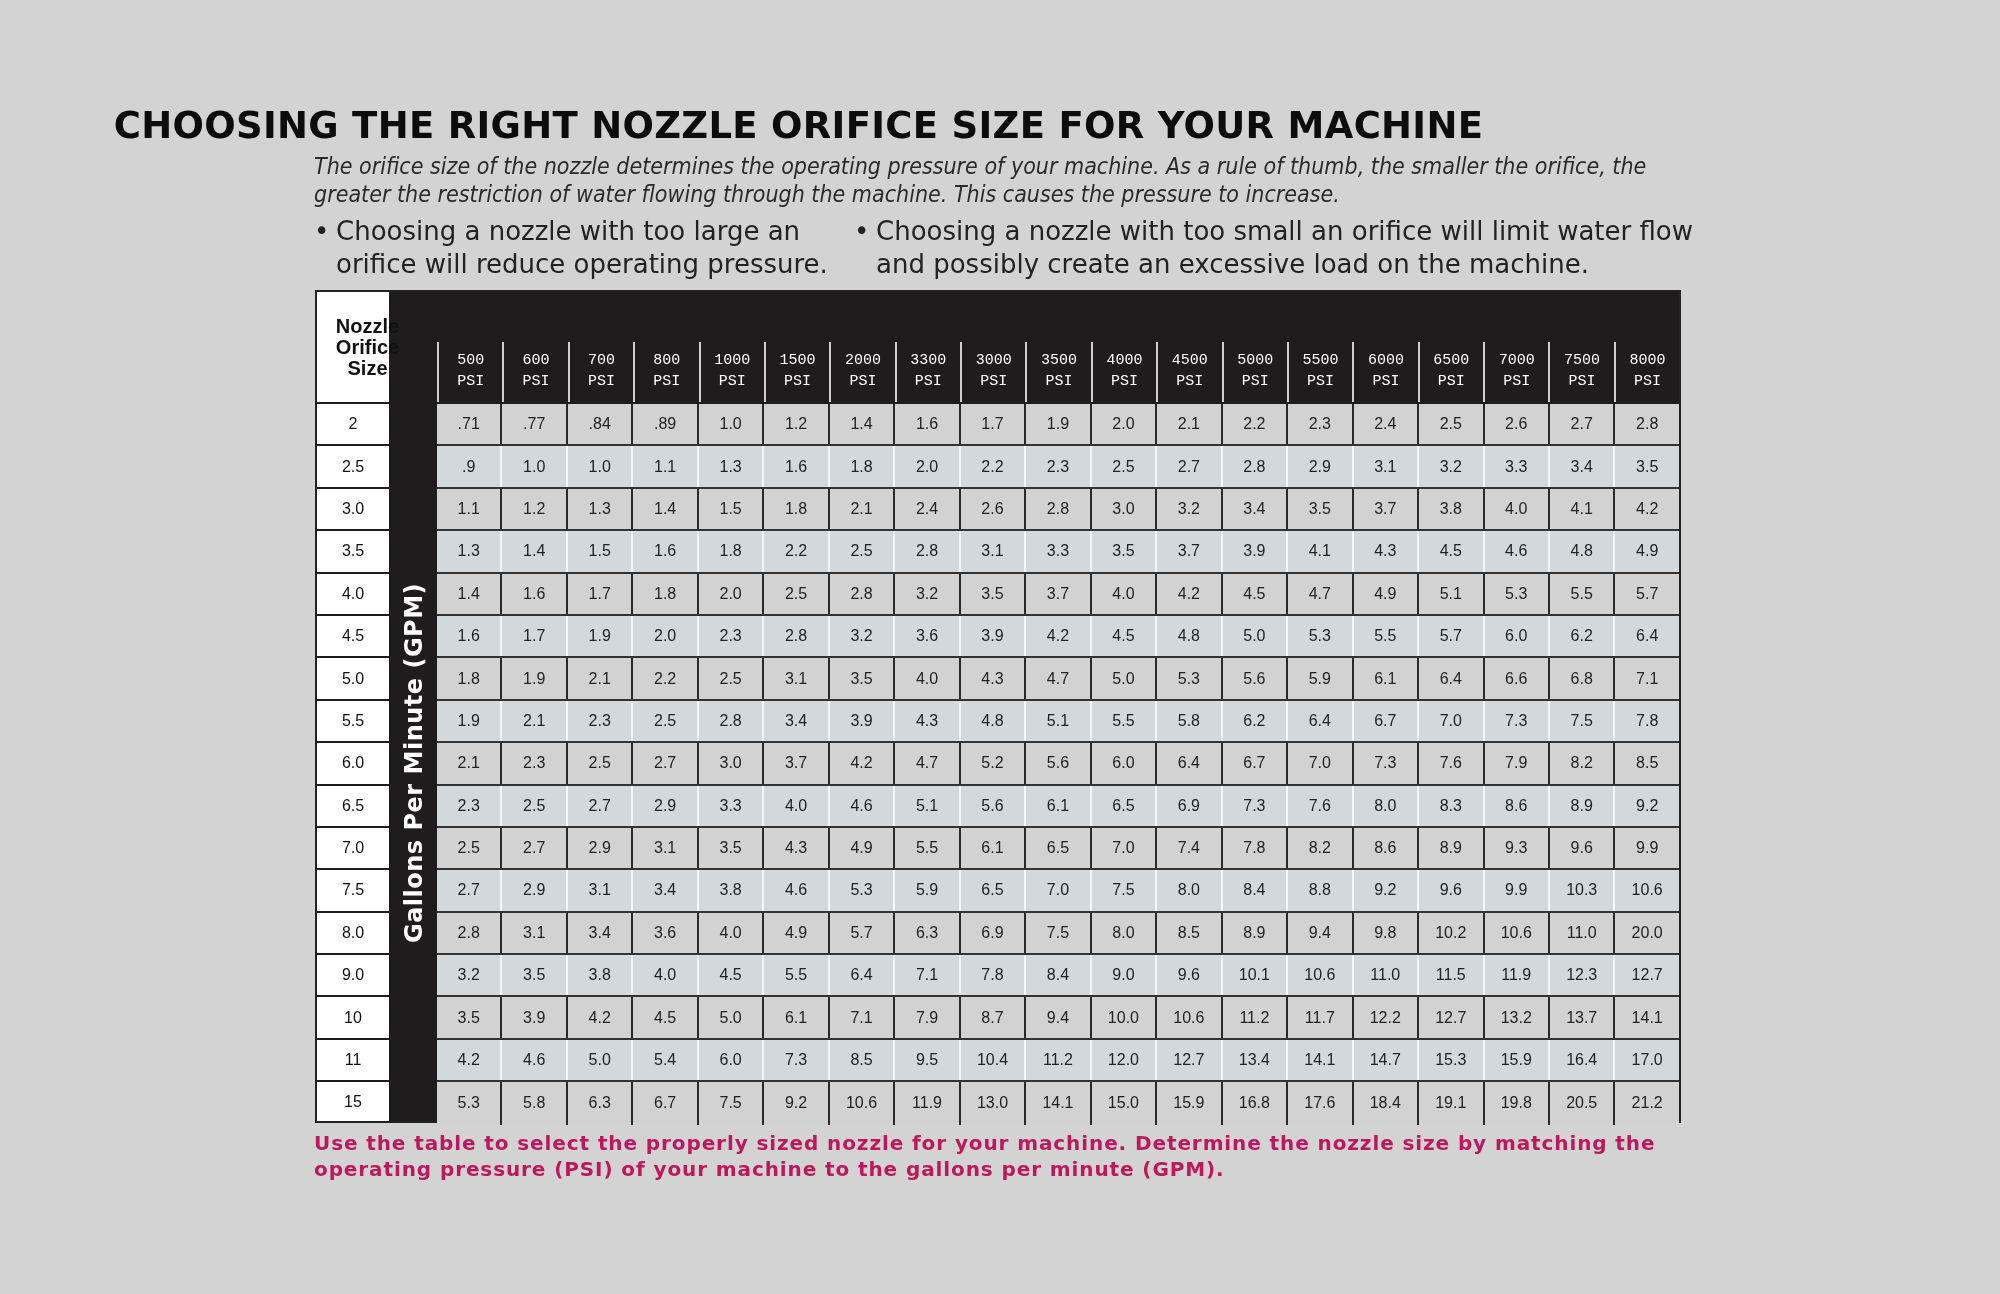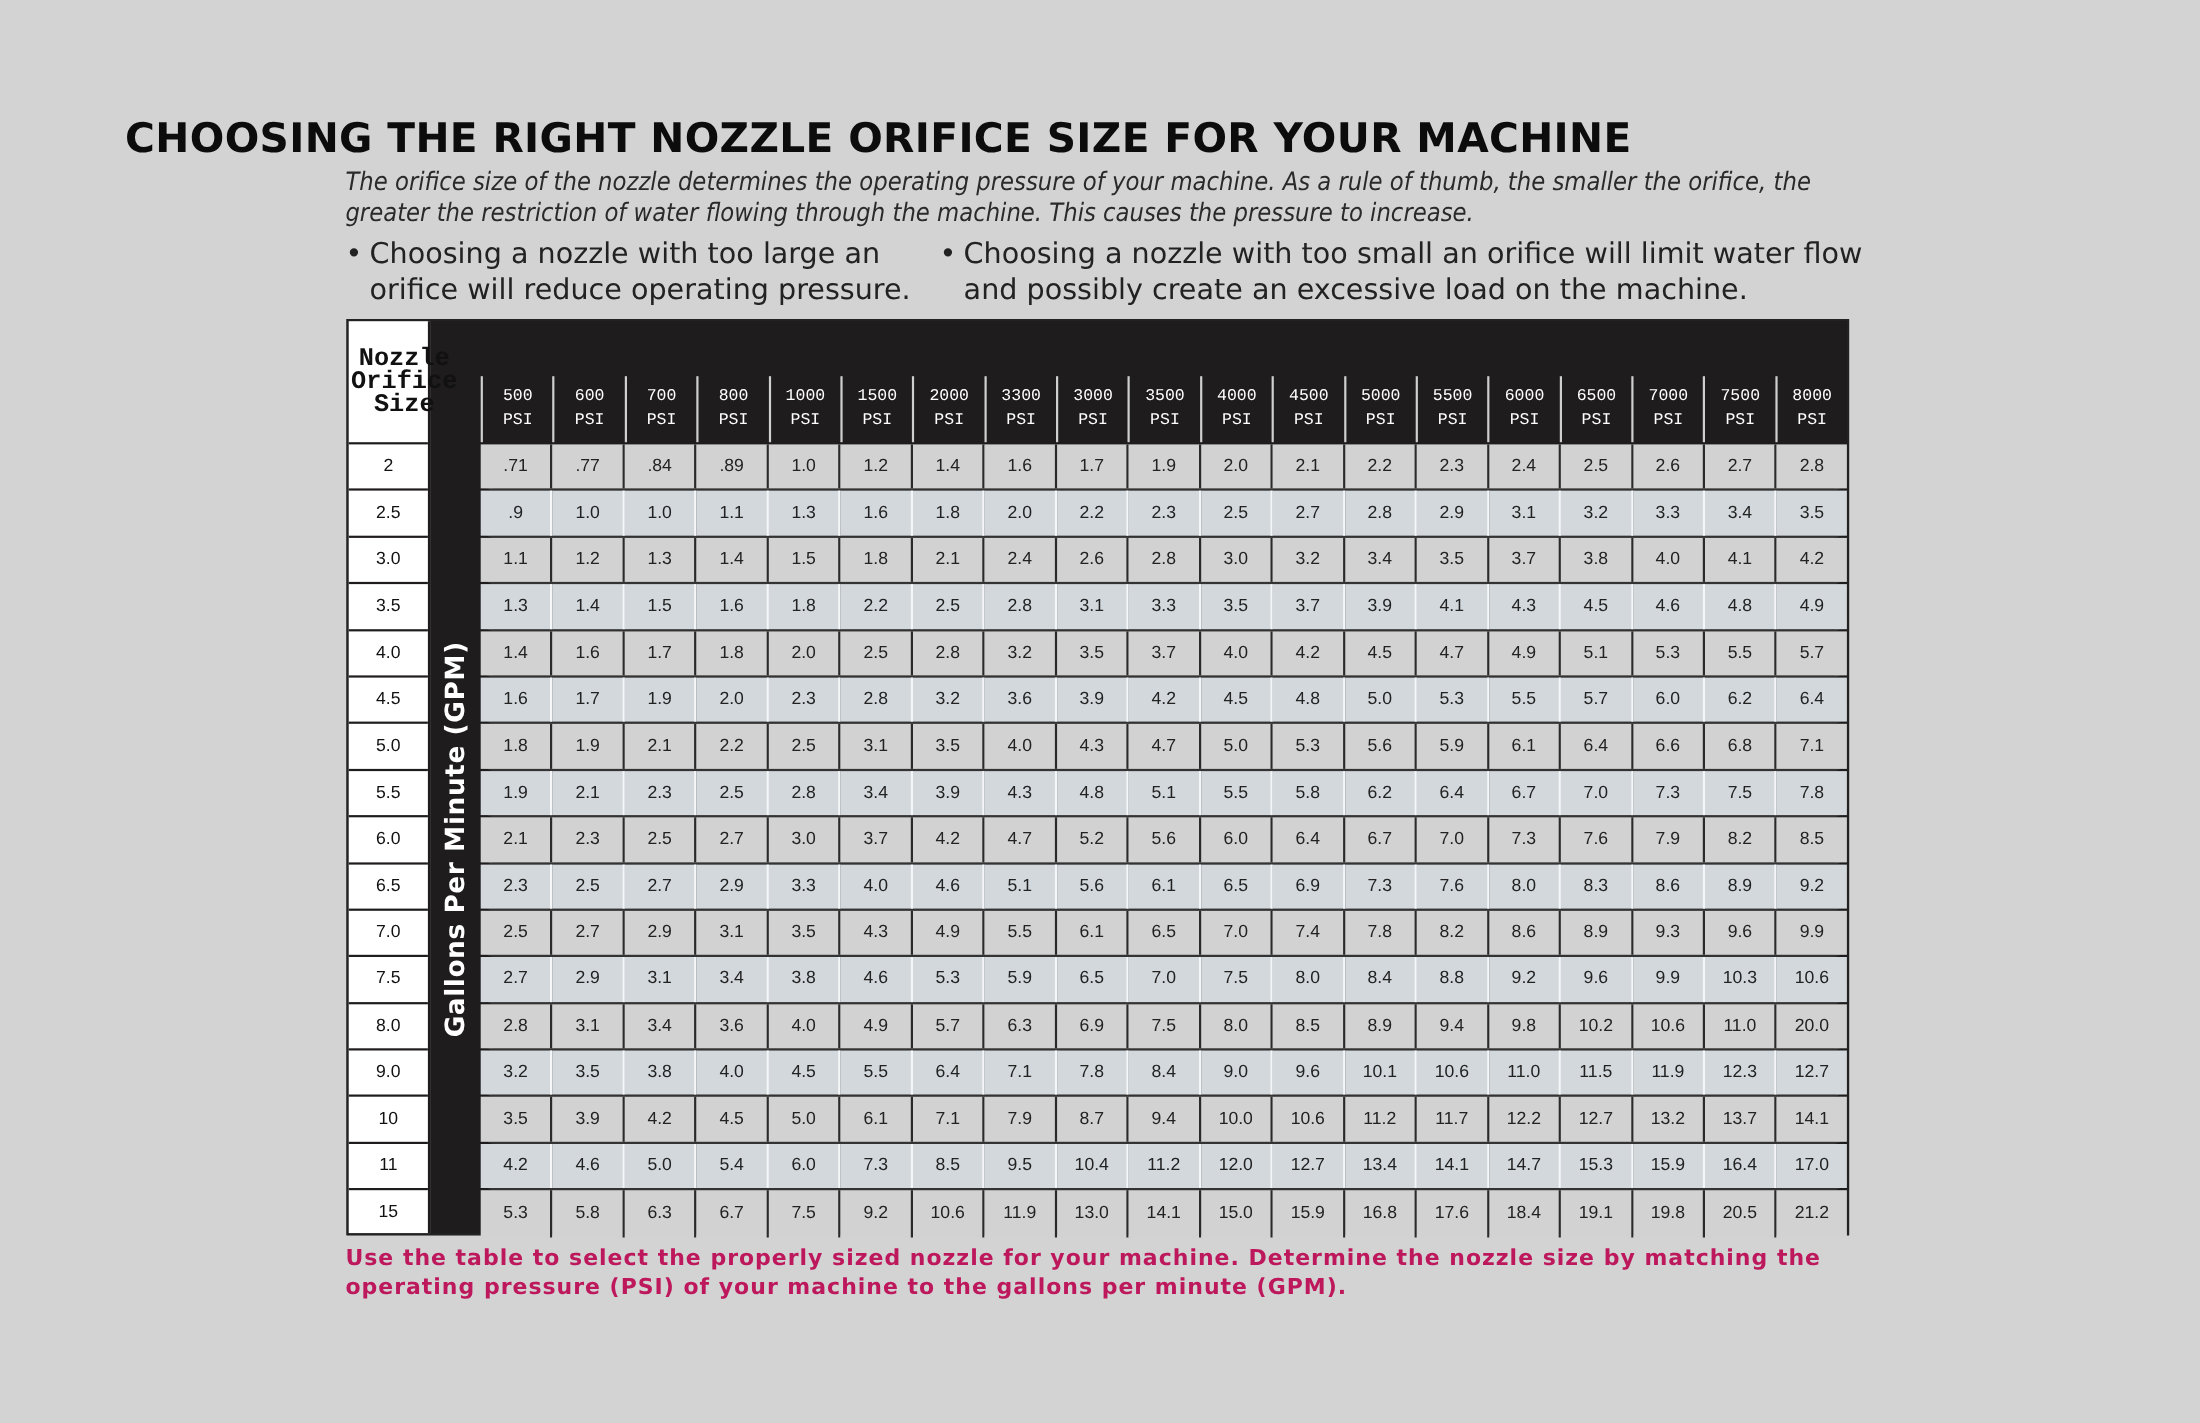--- a/index.html
+++ b/index.html
@@ -6,31 +6,31 @@
   body { width:2000px; height:1294px; background:#d3d3d3; position:relative; overflow:hidden; font-family:"DejaVu Sans", sans-serif; color:#111; }
   .title { position:absolute; left:0; width:1597px; top:104px; text-align:center; font-weight:bold; font-size:37px; letter-spacing:0.3px; color:#0c0c0c; }
   .intro { position:absolute; left:314px; top:152px; width:1390px; font-style:italic; font-size:23px; line-height:28px; color:#2a2a2a; font-family:"DejaVu Sans Condensed","DejaVu Sans", sans-serif; }
   .bullets { position:absolute; left:314px; top:215px; width:1390px; display:flex; font-size:26px; line-height:33px; color:#222; }
   .bullet { display:flex; }
   .bullet .dot { width:22px; flex:none; }
   .b1 { width:540px; }
   .b2 { margin-left:0px; width:850px; }
   .table { position:absolute; left:315px; top:290px; width:1366px; height:833px; border:2px solid #222; box-sizing:border-box; background:#1e1c1d; }
   .size-col { position:absolute; left:0; top:0; width:72px; height:829px; background:#fff; border-right:2px solid #1e1c1d; }
-  .size-head { height:110px; border-bottom:2px solid #1e1c1d; display:flex; align-items:center; justify-content:center; text-align:center; font-weight:bold; font-size:23px; line-height:21px; font-family:Liberation Mono, monospace; color:#111;padding-left:29px; }
+  .size-head { height:110px; border-bottom:2px solid #1e1c1d; display:flex; align-items:center; justify-content:center; text-align:center; font-weight:bold; font-size:20px; line-height:21px; font-family:Liberation Sans, sans-serif; color:#111;padding-left:29px; }
   .size-cell { height:40.4px; border-bottom:2px solid #1e1c1d; display:flex; align-items:center; justify-content:center; font-size:16px; font-family:"Liberation Sans", sans-serif; }
   .size-cell:last-child { border-bottom:none; }
   .vlabel { position:absolute; left:74px; top:112px; width:46px; height:717px; display:flex; align-items:center; justify-content:center; }
   .vlabel span { transform:rotate(-90deg); white-space:nowrap; color:#fff; font-weight:bold; font-size:24px; letter-spacing:0.5px; }
   .psi-title { position:absolute; left:120px; right:0; top:18px; text-align:center; color:#fff; font-weight:bold; font-size:24px; letter-spacing:0.3px; }
   .grid { position:absolute; left:120px; top:50px; width:1242px; }
   .hdr-row { display:flex; height:60px; }
   .hdr { flex:1; border-left:2px solid #cfcfcf; color:#fff; text-align:center; font-size:15px; line-height:21px; font-family:Liberation Mono, monospace; padding-top:8px; box-sizing:border-box; }
   .data { position:absolute; left:120px; top:112px; width:1242px; }
-  .row { display:flex; height:42.4px; border-bottom:2px solid #333; box-sizing:border-box;border-radius:13px; }
+  .row { display:flex; height:42.4px; border-bottom:2px solid #333; box-sizing:border-box; }
   .row:last-child { border-bottom:none; }
   .row.odd .cell { background:#d2d2d2; border-right:2px solid #2a2a2a; }
   .row.even .cell { background:#d2d8dc; border-right:2px solid #f4f6f7; }
   .cell { flex:1; display:flex; align-items:center; justify-content:center; font-size:16px; font-family:"Liberation Sans", sans-serif; color:#222; box-sizing:border-box; }
   .row .cell:last-child { border-right:none; }
   .footer { position:absolute; left:314px; top:1130px; width:1370px; font-weight:bold; font-size:20px; line-height:26px; letter-spacing:0.9px; color:#be185d; }
 </style>
 </head>
 <body>
 

